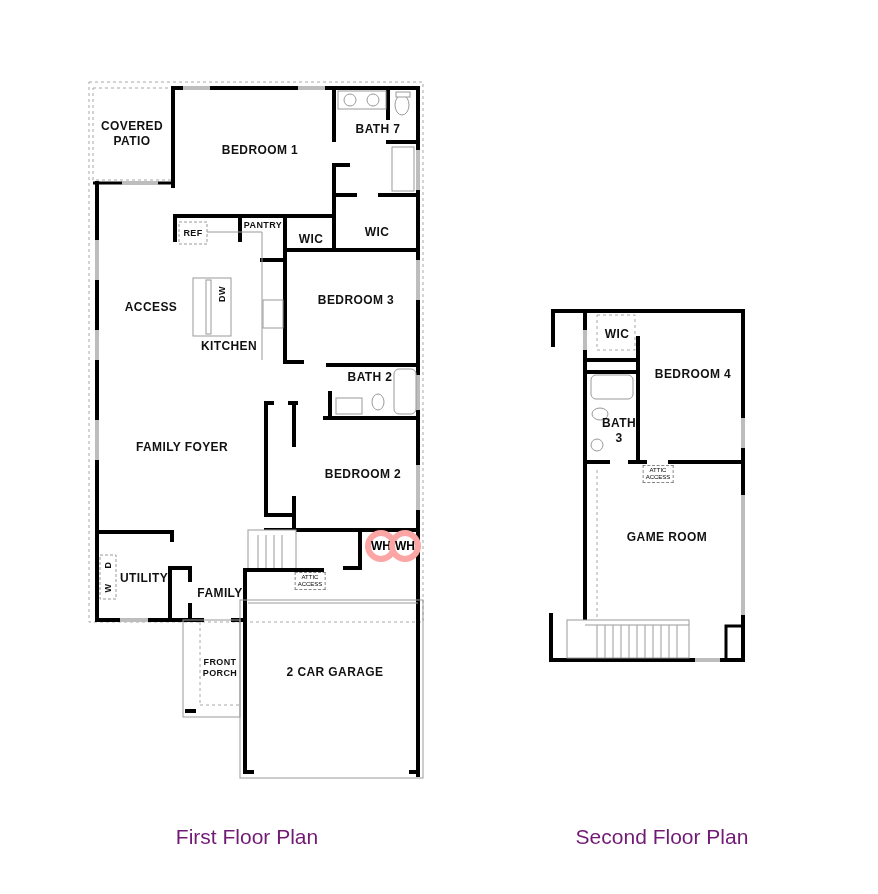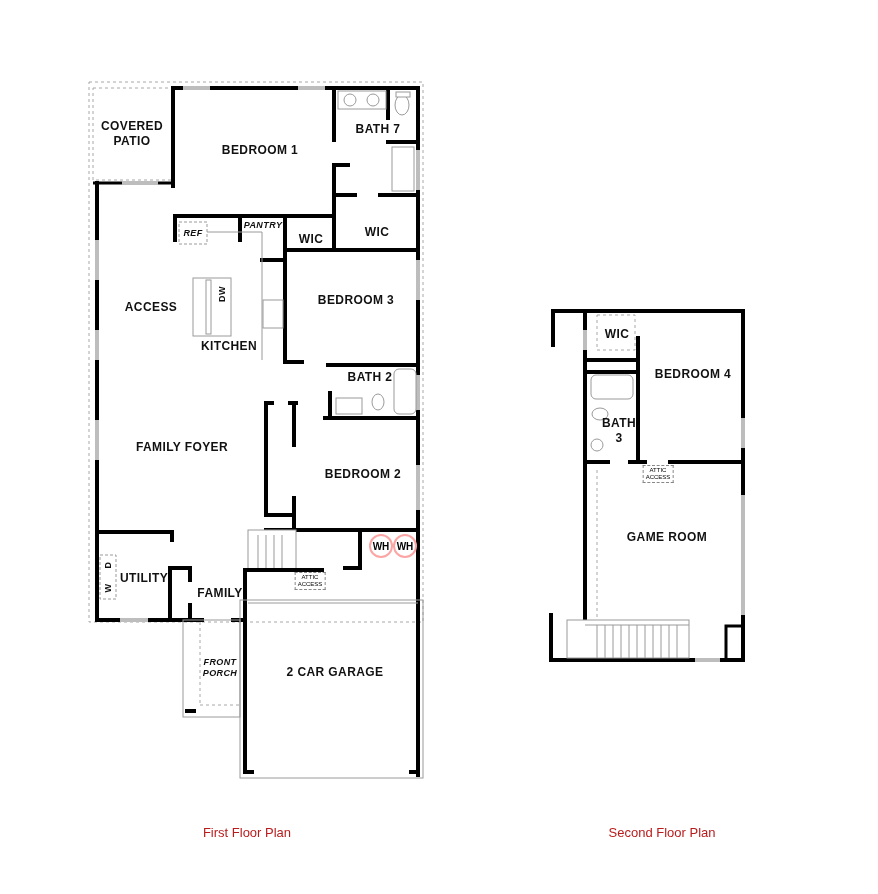--- a/index.html
+++ b/index.html
@@ -5,24 +5,24 @@
   html, body { margin:0; padding:0; background:#ffffff; }
   body { width:878px; height:894px; position:relative; overflow:hidden; font-family:"Liberation Sans", sans-serif; }
   svg.plan { position:absolute; left:0; top:0; }
   .w { stroke:#000; stroke-width:4; fill:none; stroke-linecap:square; }
   .tw { stroke:#000; stroke-width:3; fill:none; }
   .thin { stroke:#9a9a9a; stroke-width:1; fill:none; }
   .dash { stroke:#a8a8a8; stroke-width:1; fill:none; stroke-dasharray:3 3; }
   .win { stroke:#bdbdbd; stroke-width:4; fill:none; }
   .fix { stroke:#9a9a9a; stroke-width:1; fill:#fff; }
   .lbl { position:absolute; font-weight:bold; font-size:12px; color:#111; letter-spacing:0.4px; text-align:center; line-height:15px; white-space:nowrap; transform:translate(-50%,-50%); }
-  .lbl.sm { font-size:9px; line-height:11px;font-style:italic; }
+  .lbl.sm { font-size:9px; line-height:11px; }
   .lbl.vert { transform:translate(-50%,-50%) rotate(-90deg); font-size:9px; }
-  .caption { position:absolute; font-size:13px; color:#b91c1c; transform:translateX(-50%); white-space:nowrap; }
-  .wh { position:absolute; width:20px; height:20px; border:2px solid #fca5a5; border-radius:50%; font-size:10px; font-weight:bold; display:flex; align-items:center; justify-content:center; background:#fff; transform:translate(-50%,-50%); }
+  .caption { position:absolute; font-size:21px; color:#701a75; transform:translateX(-50%); white-space:nowrap; }
+  .wh { position:absolute; width:20px; height:20px; border:6px solid #fca5a5; border-radius:50%; font-size:12px; font-weight:bold; display:flex; align-items:center; justify-content:center; background:#fff; transform:translate(-50%,-50%); }
   .attic { position:absolute; border:1px dashed #888; font-size:6px; line-height:7px; text-align:center; padding:1px 2px; transform:translate(-50%,-50%); background:#fff; }
 </style>
 </head>
 <body>
 
 <svg class="plan" width="878" height="894">
 
   <g>
 
     <rect x="89" y="82" width="334" height="540" class="dash"></rect>

